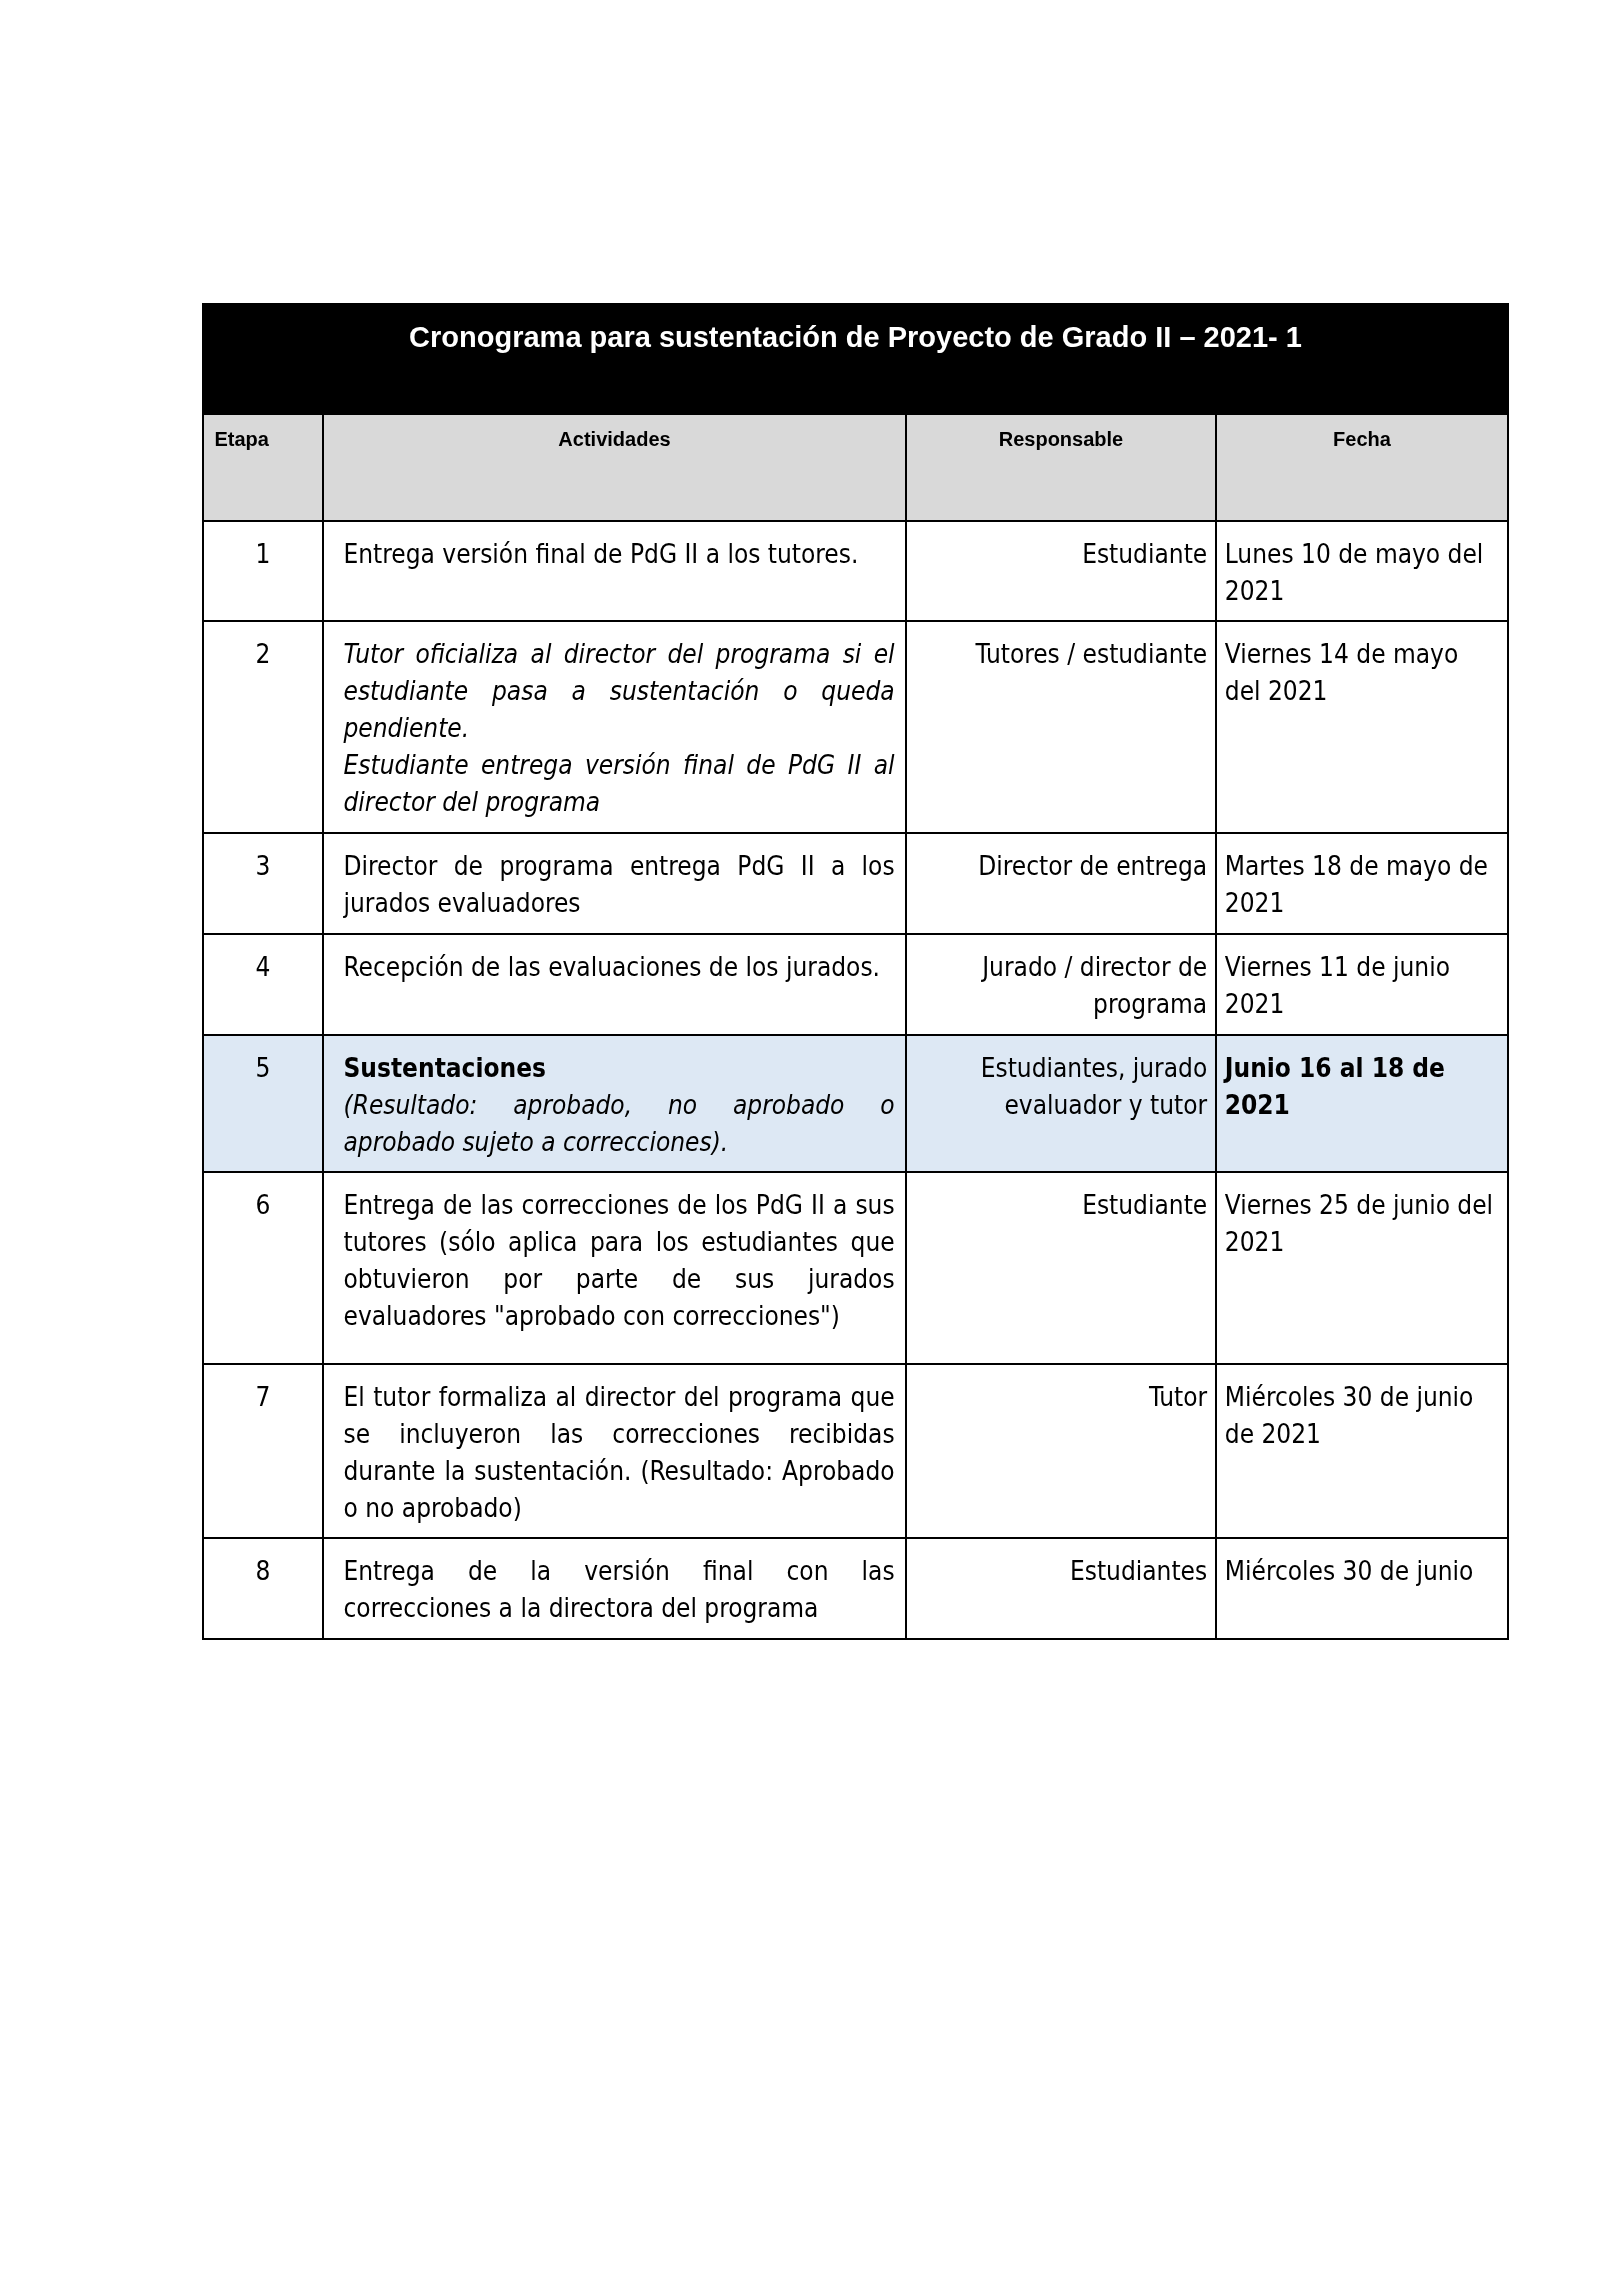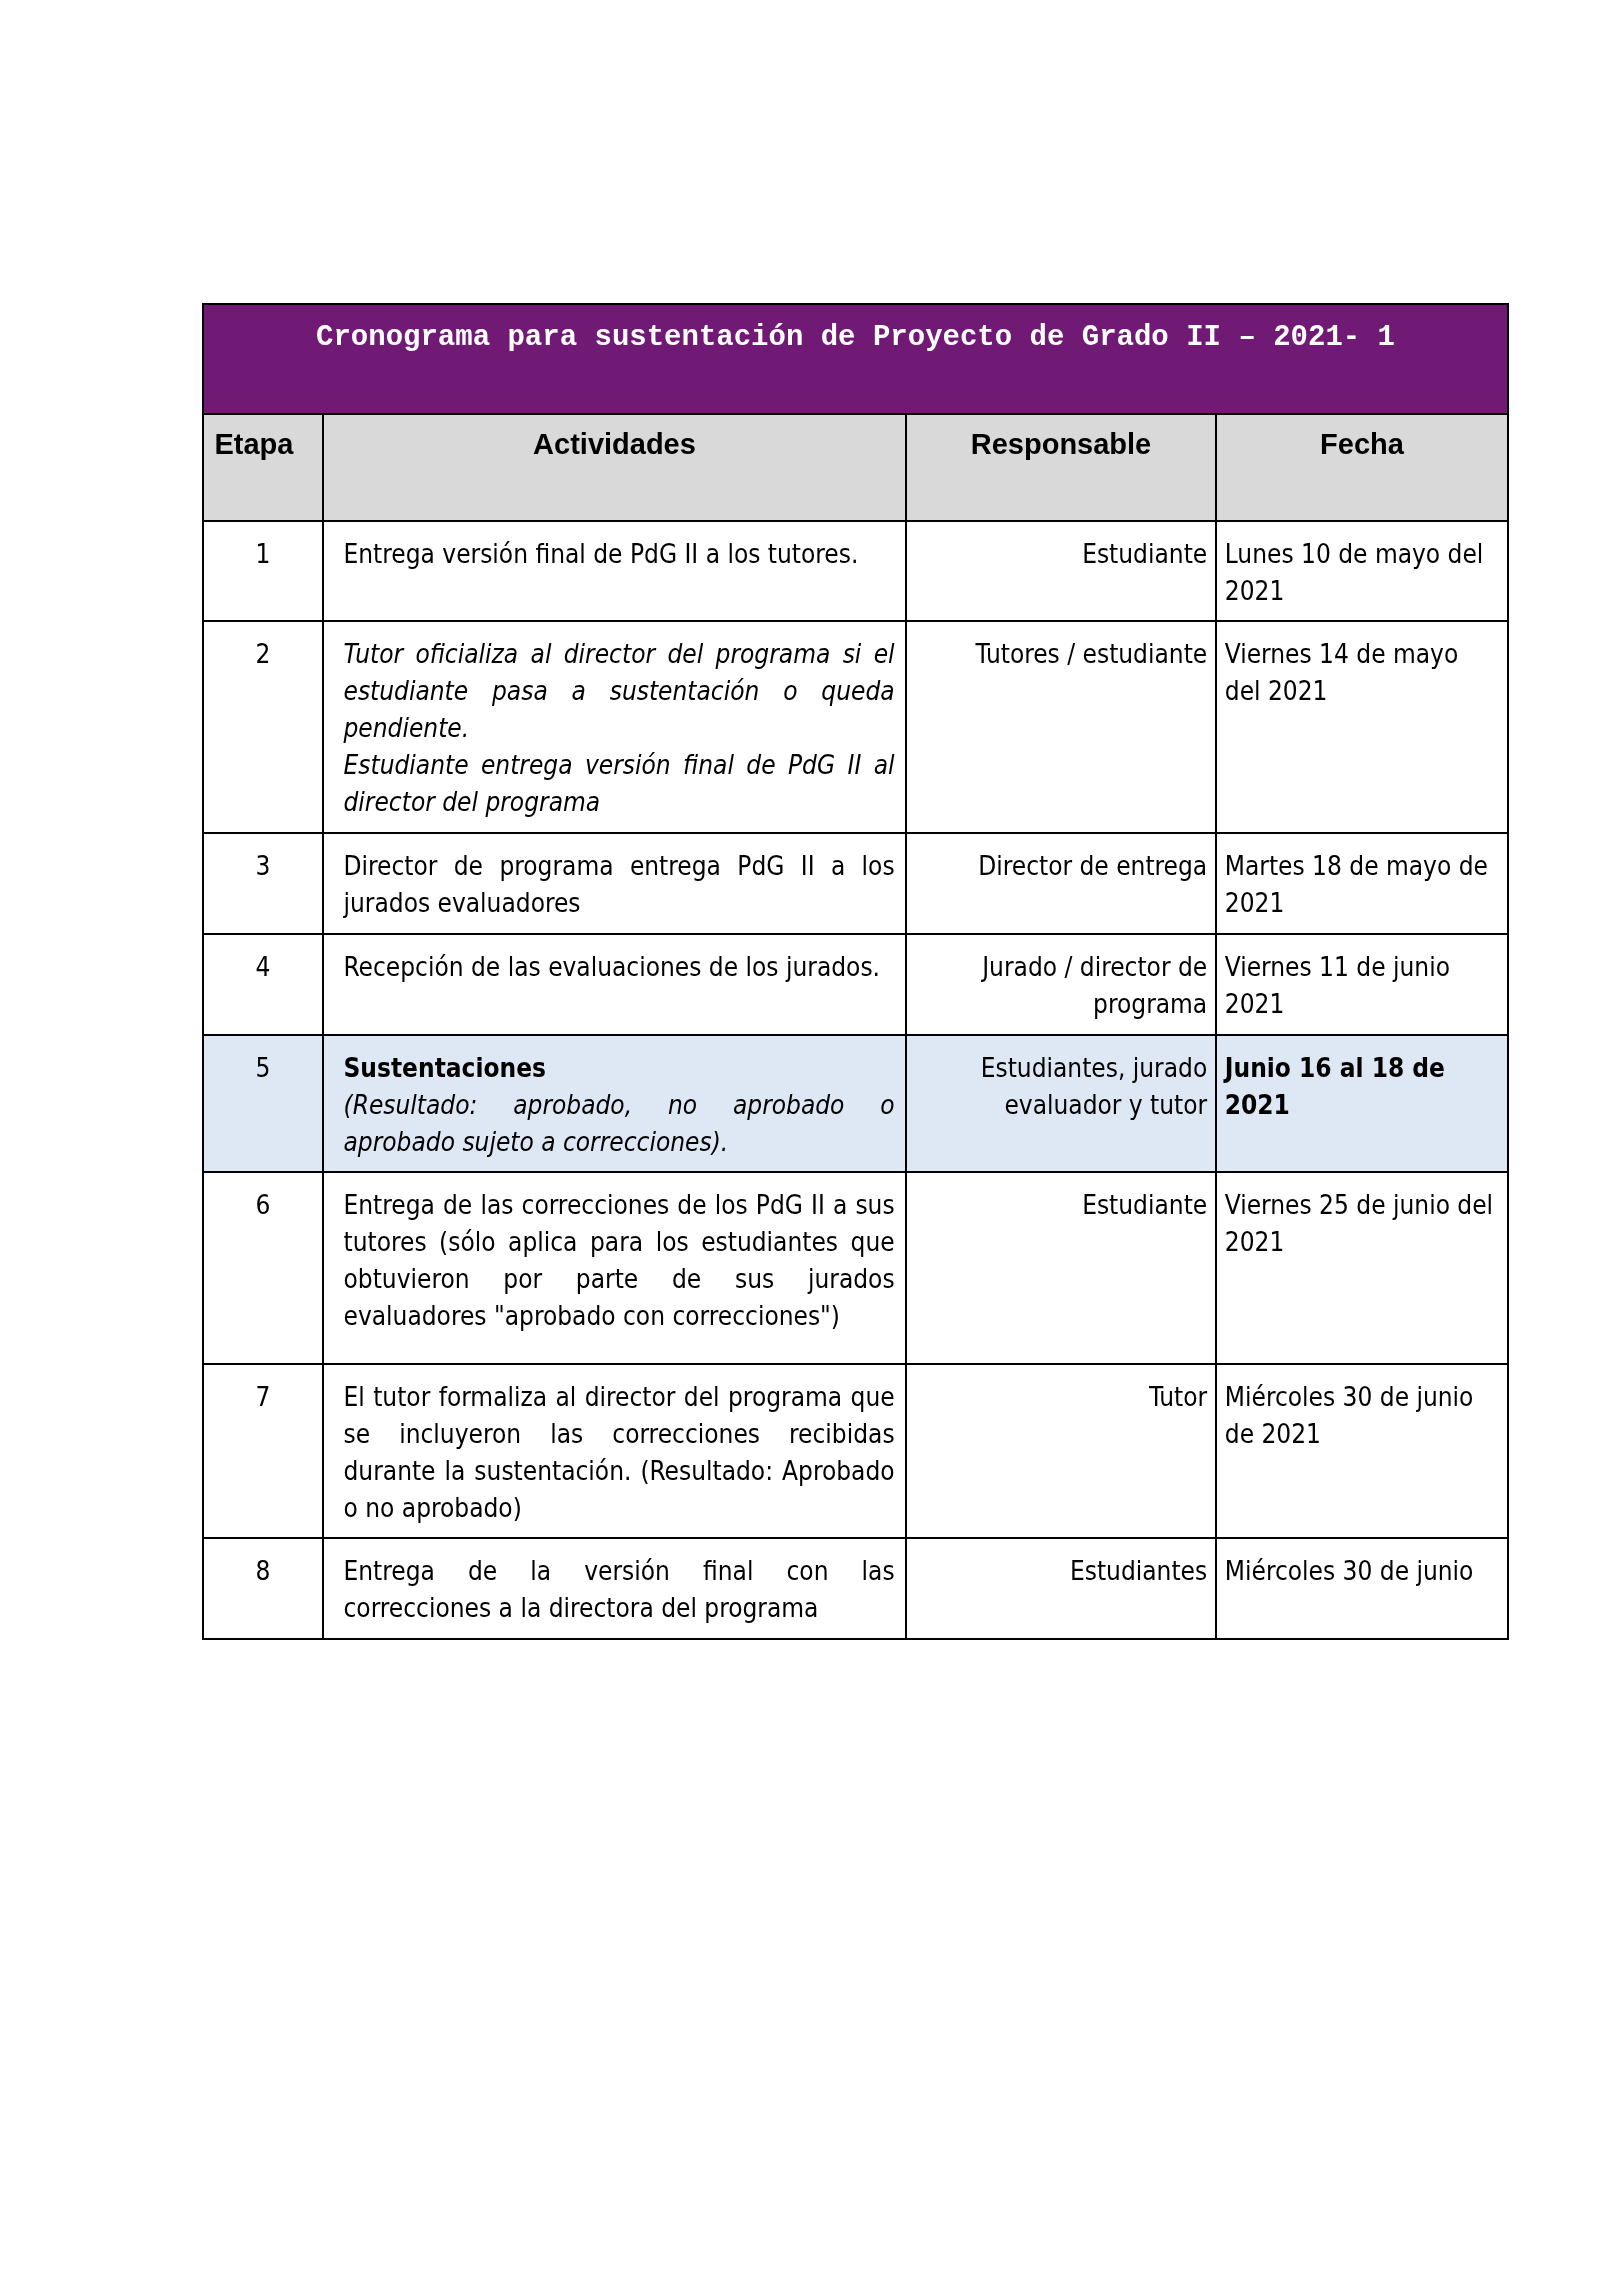--- a/index.html
+++ b/index.html
@@ -4,27 +4,27 @@
 <style>
   html, body { margin: 0; padding: 0; background: #ffffff; }
   body { width: 1616px; height: 2284px; position: relative; overflow: hidden; }
   .tbl {
     position: absolute; left: 202px; top: 303px; width: 1305px;
     border-collapse: collapse; table-layout: fixed;
     font-family: "DejaVu Sans Condensed", "Liberation Sans Narrow", "Liberation Sans", sans-serif;
   }
   .tbl td, .tbl th { border: 2px solid #000; vertical-align: top; padding: 0; }
   .title-cell {
-    background: #701a75; color: #ffffff; height: 92px;
-    font-family: Liberation Mono, monospace; font-weight: bold; font-size: 29px;
+    background: #000000; color: #ffffff; height: 92px;
+    font-family: Liberation Sans, sans-serif; font-weight: bold; font-size: 29px;
     text-align: center; padding-top: 15.6px !important;
   }
   .hdr th {
     background: #d9d9d9; color: #000; height: 92px;
-    font-family: "Liberation Sans", sans-serif; font-weight: bold; font-size: 29px;
+    font-family: "Liberation Sans", sans-serif; font-weight: bold; font-size: 20px;
     text-align: center; padding-top: 13px !important;
   }
   .hdr th.etapa-h { text-align: left; padding-left: 10.4px !important; }
   .row td { font-size: 26px; line-height: 37px; color: #000; font-family: "Liberation Sans Narrow", "DejaVu Sans Condensed", "Liberation Sans", sans-serif; }
   .row td.num { text-align: center; padding-top: 14.3px; }
   .row td.act { text-align: justify; padding: 14.3px 10.4px 0 19.5px; }
   .row td.act span.line { display: block; font-style: italic; }
   .row td.resp { text-align: right; padding: 14.3px 7.8px 0 7.8px; }
   .row td.date { text-align: left; padding: 14.3px 7.8px 0 7.8px; }
   .row.highlight td { background: #dde8f4; }

